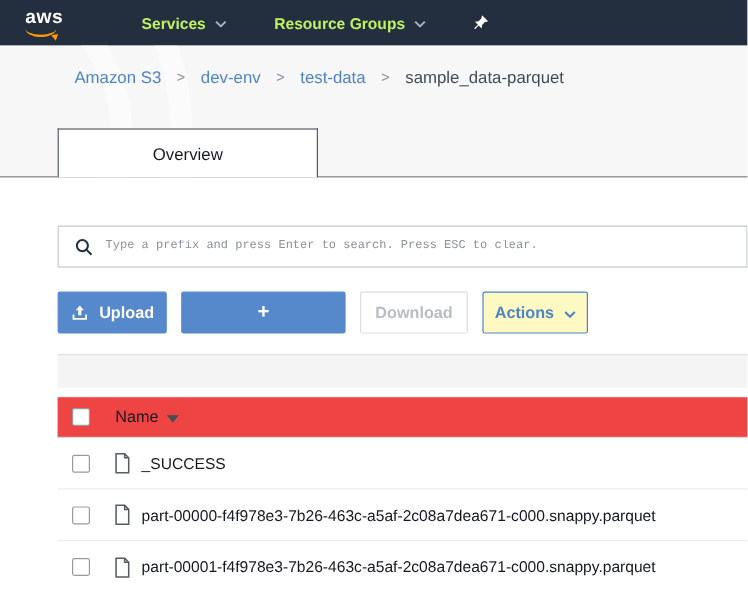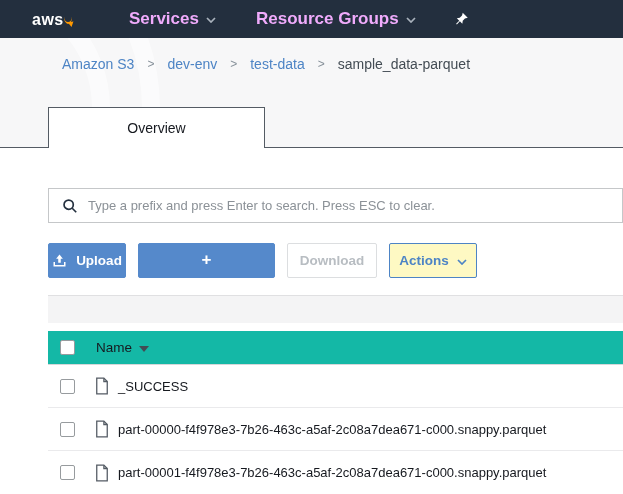--- a/index.html
+++ b/index.html
@@ -13,25 +13,24 @@
 
   
   .topbar {
     height: 38px;
     background: #232f3e;
     display: flex;
     align-items: center;
     color: #ffffff;
   }
   .aws-logo {
-    margin-left: 32px;
+    margin-left: 21px;
     width: 40px;
     display: flex;
-    flex-direction: row;
-    align-items: center;
+    flex-direction: column;
     cursor: pointer;
   }
   .aws-logo .aws-word {
     font-size: 16px;
     font-weight: bold;
     color: #ffffff;
     line-height: 15px;
     letter-spacing: 0.5px;
   }
   .aws-smile {
@@ -47,24 +46,24 @@
     width: 0; height: 0;
     border-left: 5px solid #ff9900;
     border-top: 3px solid transparent;
     border-bottom: 3px solid transparent;
     transform: rotate(-40deg);
   }
   .topmenu {
     display: flex;
     align-items: center;
     gap: 7px;
-    font-size: 17px;
+    font-size: 13px;
     font-weight: bold;
     cursor: pointer;
-    color: #f0abfc;
+    color: #bef264;
   }
   .topmenu .chev { color: #a9b2bc; display: inline-flex; margin-top: 2px; }
   .menu-services { margin-left: 57px; }
   .menu-resource-groups { margin-left: 40px; }
   .pin-btn { margin-left: 38px; display: inline-flex; cursor: pointer; }
 
   
   .subheader {
     position: relative;
     height: 110px;
@@ -127,23 +126,23 @@
     border: 1px solid #c5c7c9;
     background: #ffffff;
     display: flex;
     align-items: center;
   }
   .search-icon { margin: 0 10px 0 13px; display: inline-flex; color: #232f3e; }
   .searchbar input {
     flex: 1;
     border: none;
     outline: none;
-    font-size: 13px;
+    font-size: 10px;
     color: #333;
-    font-family: Liberation Sans, sans-serif;
+    font-family: Liberation Mono, monospace;
     background: transparent;
   }
   .searchbar input::placeholder { color: #8b9197; opacity: 1; }
 
   .btnrow {
     margin: 20px 0 0 48px;
     display: flex;
     align-items: center;
     gap: 12px;
   }
@@ -154,21 +153,21 @@
     justify-content: center;
     font-size: 13.5px;
     font-weight: bold;
     border-radius: 2px;
     cursor: pointer;
     border: 1px solid transparent;
     font-family: inherit;
     background: none;
   }
   .btn-primary { background: #5589cb; color: #ffffff; border-color: #5589cb; }
-  .btn-upload { width: 78px; gap: 9px; }
+  .btn-upload { width: 91px; gap: 9px; }
   .btn-create { width: 137px; gap: 8px; }
   .plus-glyph { font-size: 17px; font-weight: bold; line-height: 1; margin-top: -2px; }
   .btn-disabled {
     width: 90px;
     background: #ffffff;
     color: #b8bdc2;
     border-color: #dcdee0;
     cursor: default;
   }
   .btn-outline-blue {
@@ -185,21 +184,21 @@
     width: 575px;
     height: 28px;
     background: #f4f4f5;
     border-top: 1px solid #e0e0e2;
   }
 
   .table { margin-left: 48px; width: 575px; }
   .thead {
     margin-top: 8px;
     height: 34px;
-    background: #14b8a6;
+    background: #ef4444;
     border-bottom: 1px solid #d5d7d9;
     display: flex;
     align-items: center;
     padding-left: 12px;
   }
   .th-name {
     margin-left: 21px;
     display: flex;
     align-items: center;
     gap: 7px;

